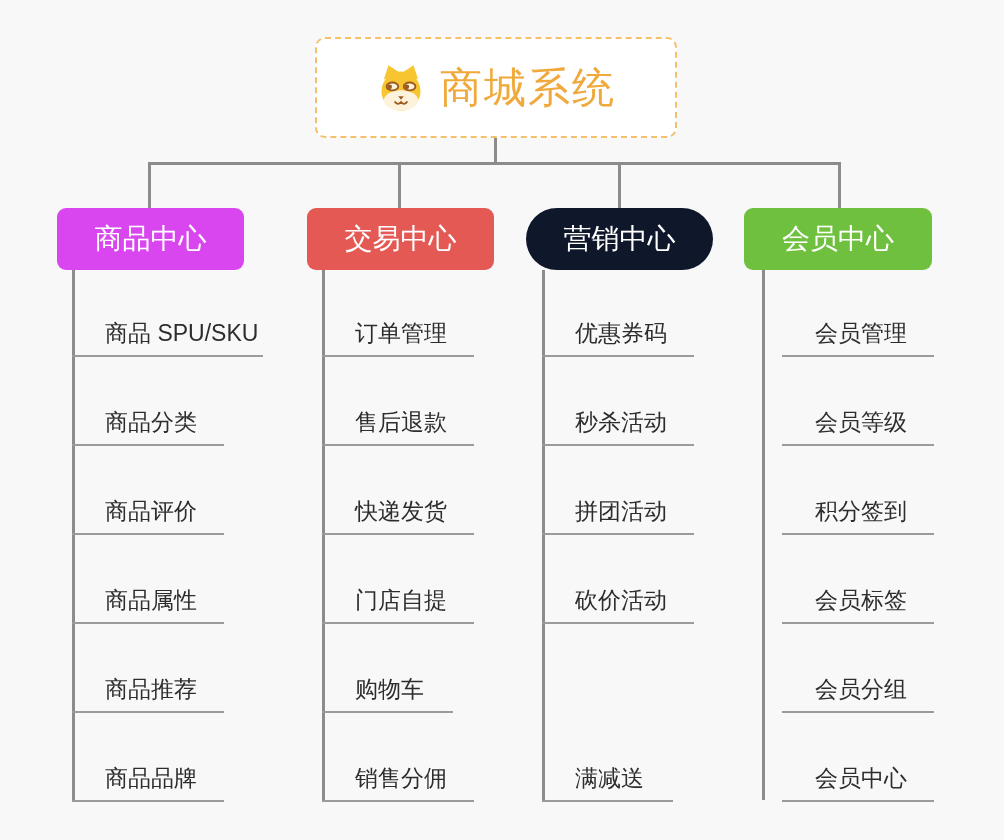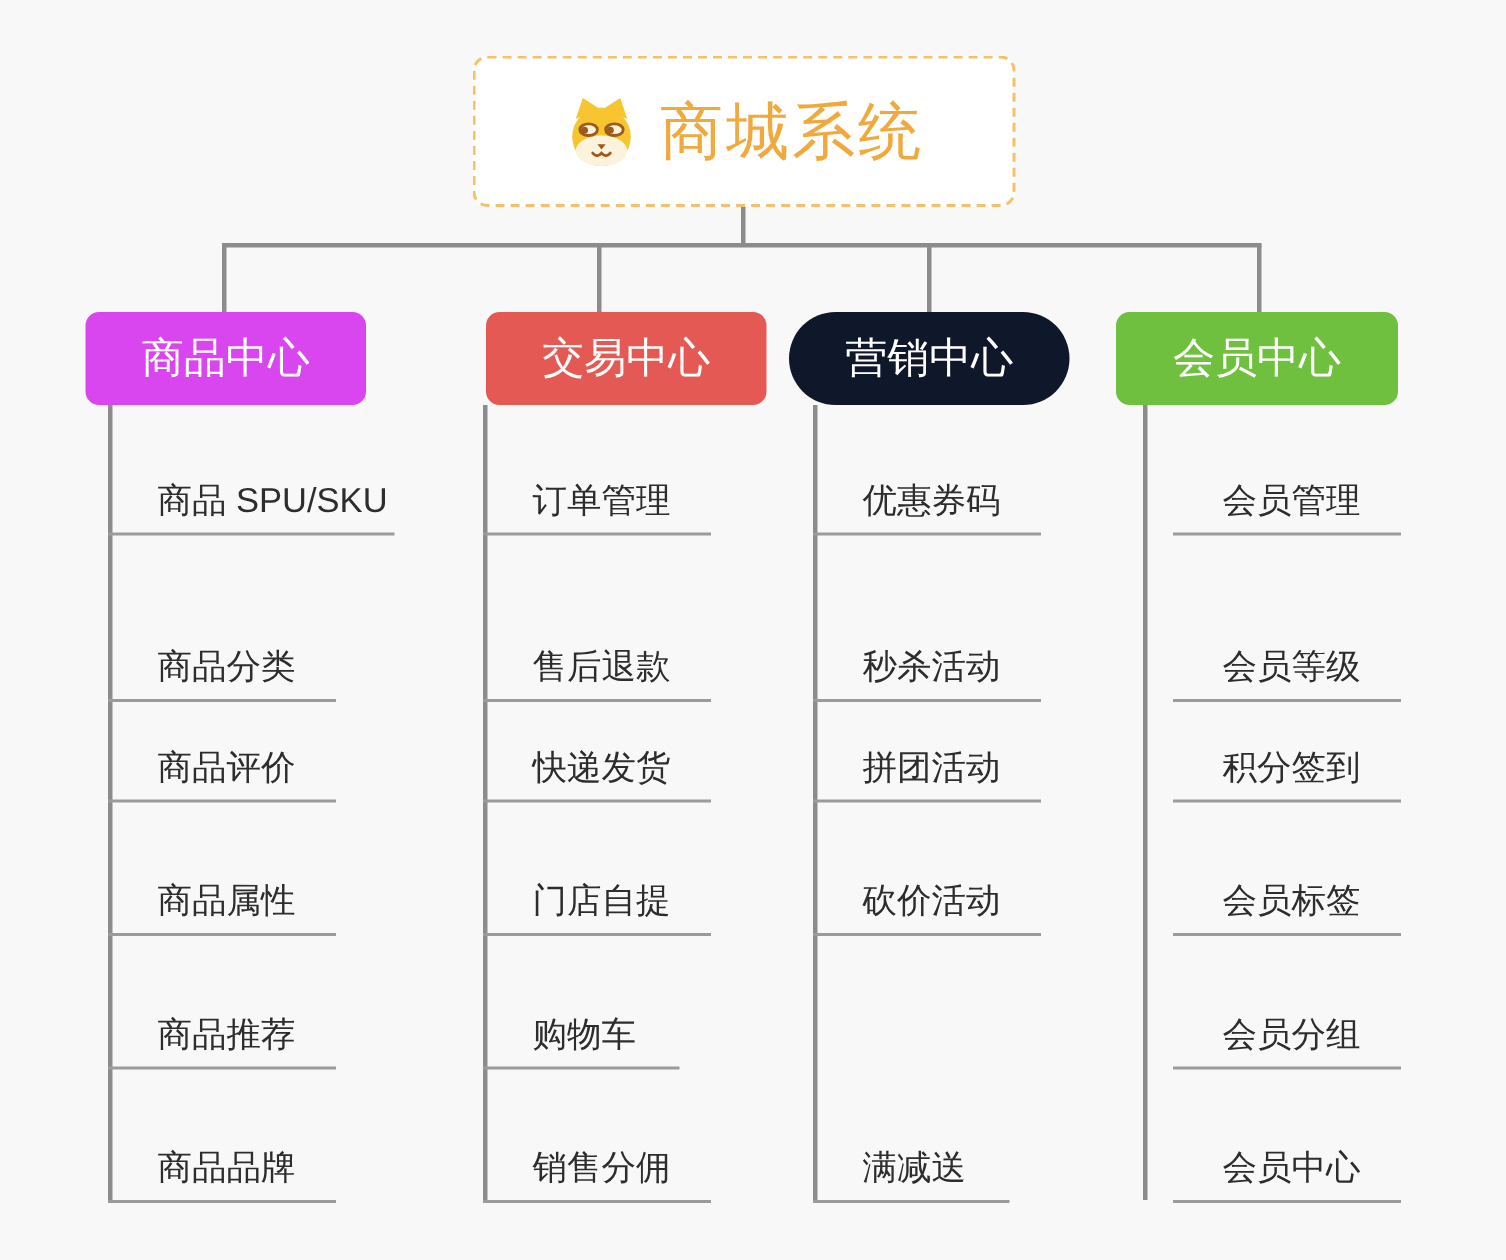--- a/index.html
+++ b/index.html
@@ -34,32 +34,32 @@
     white-space: nowrap;
   }
 
   
   .header {
     position: absolute; top: 208px; width: 187px; height: 62px;
     border-radius: 9px; box-sizing: border-box;
     display: flex; align-items: center; justify-content: center;
     color: #ffffff; font-size: 28px; white-space: nowrap;
   }
-  .h1 { left: 57px; } .h2 { left: 324px; } .h3 { left: 526px; } .h4 { left: 744px; width: 188px; }
+  .h1 { left: 57px; } .h2 { left: 307px; } .h3 { left: 526px; } .h4 { left: 744px; width: 188px; }
 
   
   .item {
     position: absolute; height: 40px; width: 152px; box-sizing: border-box;
     border-bottom: 2px solid #9b9b9b;
     padding: 0 0 6px 33px;
     display: flex; align-items: flex-end;
     font-size: 23px; color: #2d2d2d; white-space: nowrap;
   }
   .c1 { left: 72px; } .c2 { left: 322px; } .c3 { left: 542px; } .c4 { left: 762px; margin-left: 20px; }
-  .r1 { top: 317px; } .r2 { top: 428px; } .r3 { top: 495px; }
+  .r1 { top: 317px; } .r2 { top: 406px; } .r3 { top: 495px; }
   .r4 { top: 584px; } .r5 { top: 673px; } .r6 { top: 762px; }
   .w-long  { width: 191px; }
   .w-short { width: 131px; }
 </style>
 </head>
 <body>
 
 <div class="canvas">
 
   <div class="line root-stub"></div>

